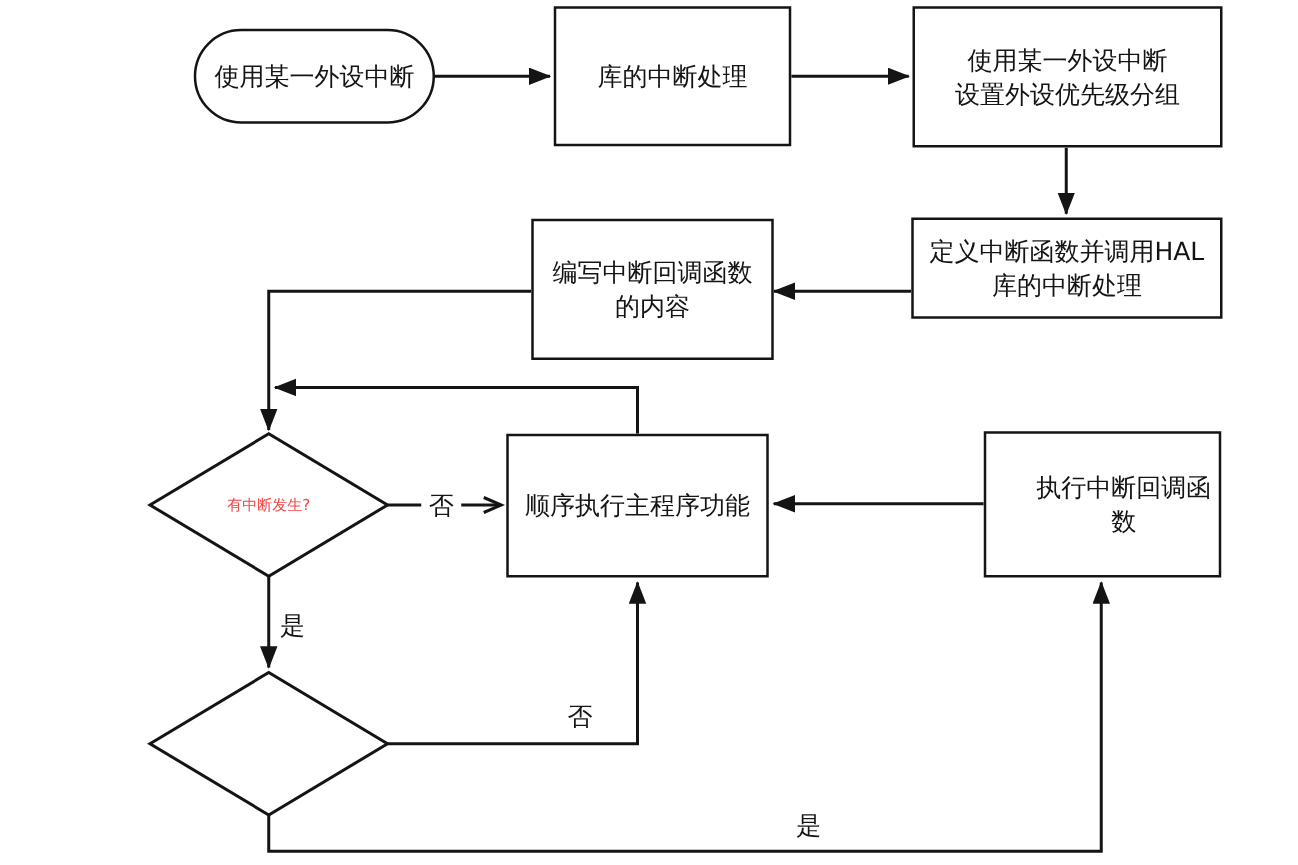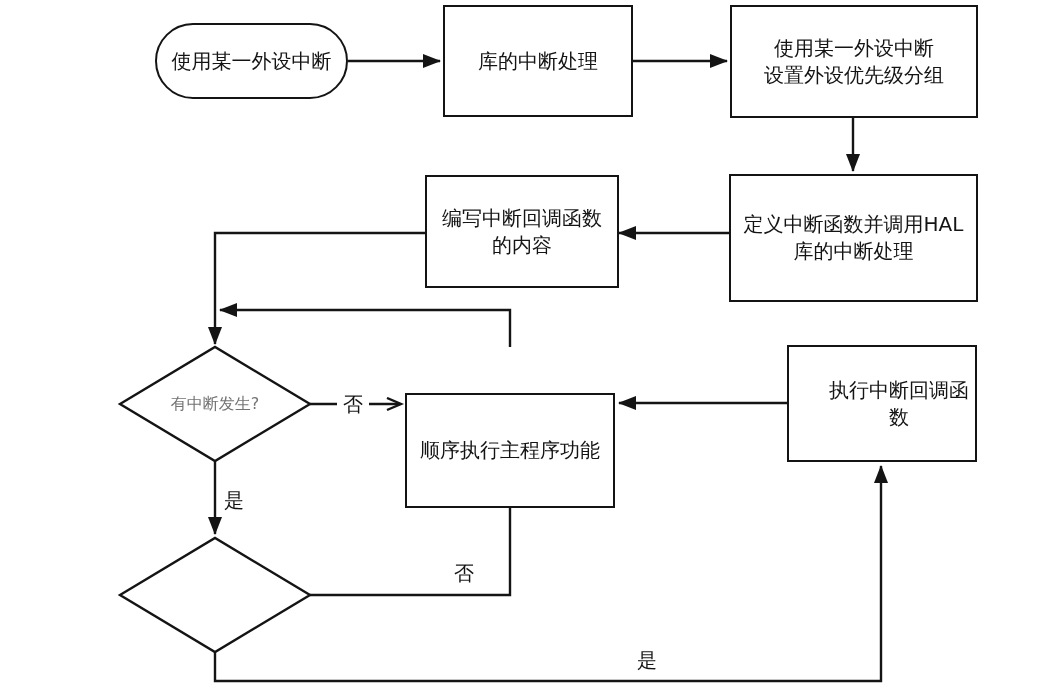--- a/index.html
+++ b/index.html
@@ -43,44 +43,44 @@
     border: 2.5px solid #141414;
     border-radius: 38px;
   }
   .diamond-label {
     position: absolute;
     box-sizing: border-box;
     display: flex;
     align-items: center;
     justify-content: center;
     text-align: center;
-    font-size: 16px;
+    font-size: 12px;
     line-height: 26px;
     background: transparent;
-    color: #737373;
+    color: #ef4444;
   }
   .edge-label {
     position: absolute;
     transform: translate(-50%, -50%);
     font-size: 20px;
     line-height: 22px;
     color: #141414;
     background: transparent;
   }
   .edge-label.on-line {
     background: #ffffff;
     padding: 0 6px;
   }
   
   #node-start        { left: 155px; top: 23px;  width: 193px; height: 76px; }
   #node-init         { left: 443px; top: 5px;   width: 190px; height: 112px; }
   #node-enable       { left: 730px; top: 5px;   width: 248px; height: 113px; }
-  #node-define       { left: 729px; top: 174px; width: 249px; height: 128px; }
+  #node-define       { left: 729px; top: 174px; width: 249px; height: 81px; }
   #node-write        { left: 425px; top: 175px; width: 194px; height: 113px; }
-  #node-main         { left: 405px; top: 347px; width: 210px; height: 115px; margin-top: 46px; }
+  #node-main         { left: 405px; top: 347px; width: 210px; height: 115px; }
   #node-exec         { left: 787px; top: 345px; width: 190px; height: 117px; padding-left: 34px; }
   #label-diamond1    { left: 125px; top: 390px; width: 180px; height: 28px; }
   #label-diamond2    { left: 125px; top: 581px; width: 180px; height: 28px; }
   #edge-label-no1    { left: 353px; top: 404px; }
   #edge-label-yes1   { left: 234px; top: 500px; }
   #edge-label-no2    { left: 464px; top: 573px; }
   #edge-label-yes2   { left: 647px; top: 660px; }
 </style>
 </head>
 <body>

